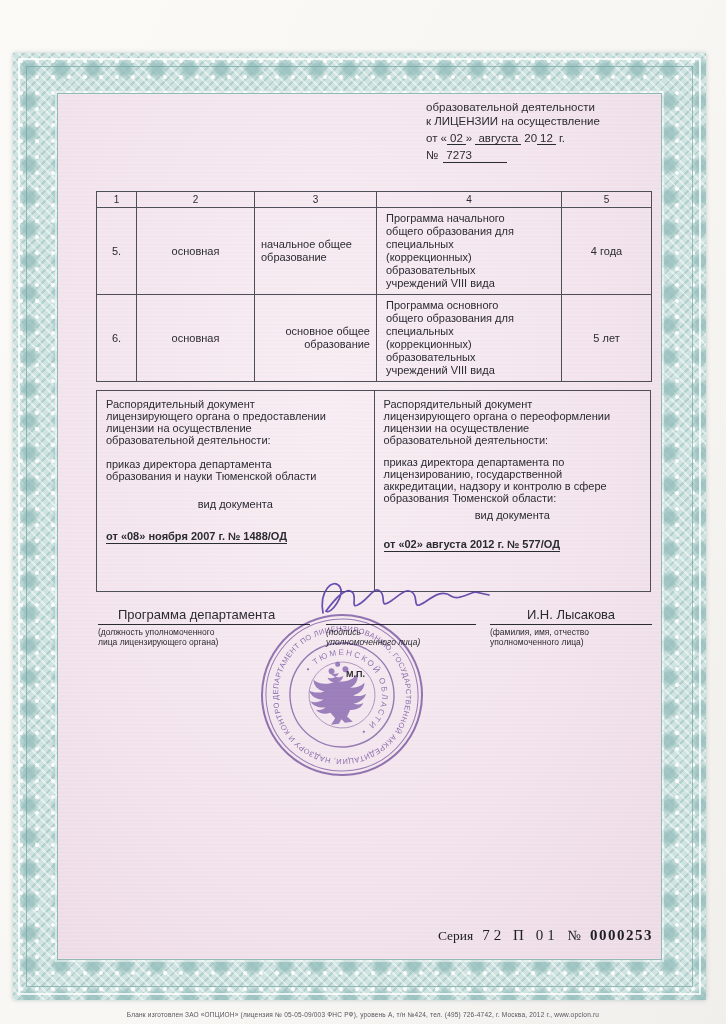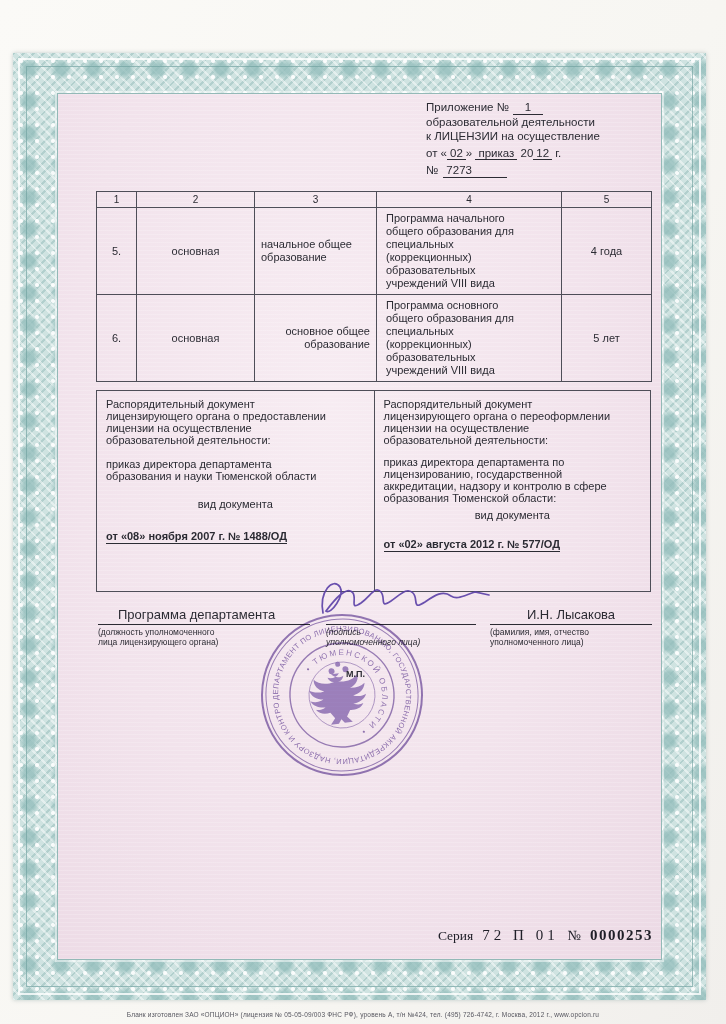--- a/index.html
+++ b/index.html
@@ -105,27 +105,23 @@
 </style>
 </head>
 <body>
 
 <div class="sheet">
   <div class="frame">
     <div class="paper">
       <div class="texture"></div>
 
       <div class="hdr">
-        <div class="row1">
-          <span>Приложение №</span>
-          <span class="num-1">1</span>
-        </div>
         <div>образовательной деятельности</div>
         <div>к ЛИЦЕНЗИИ на осуществление</div>
-        <div class="dateline"><span>от «</span><span class="u">02</span><span>»</span> <span class="u">приказ</span> <span>20</span><span class="u">12</span> <span>г.</span></div>
+        <div class="dateline"><span>от «</span><span class="u">02</span><span>»</span> <span class="u">августа</span> <span>20</span><span class="u">12</span> <span>г.</span></div>
         <div class="numline">
           <span>№</span>
           <span class="num-val">7273</span>
         </div>
       </div>
 
       <table class="main">
         <colgroup>
           <col style="width:40px">
             <col style="width:118px">

